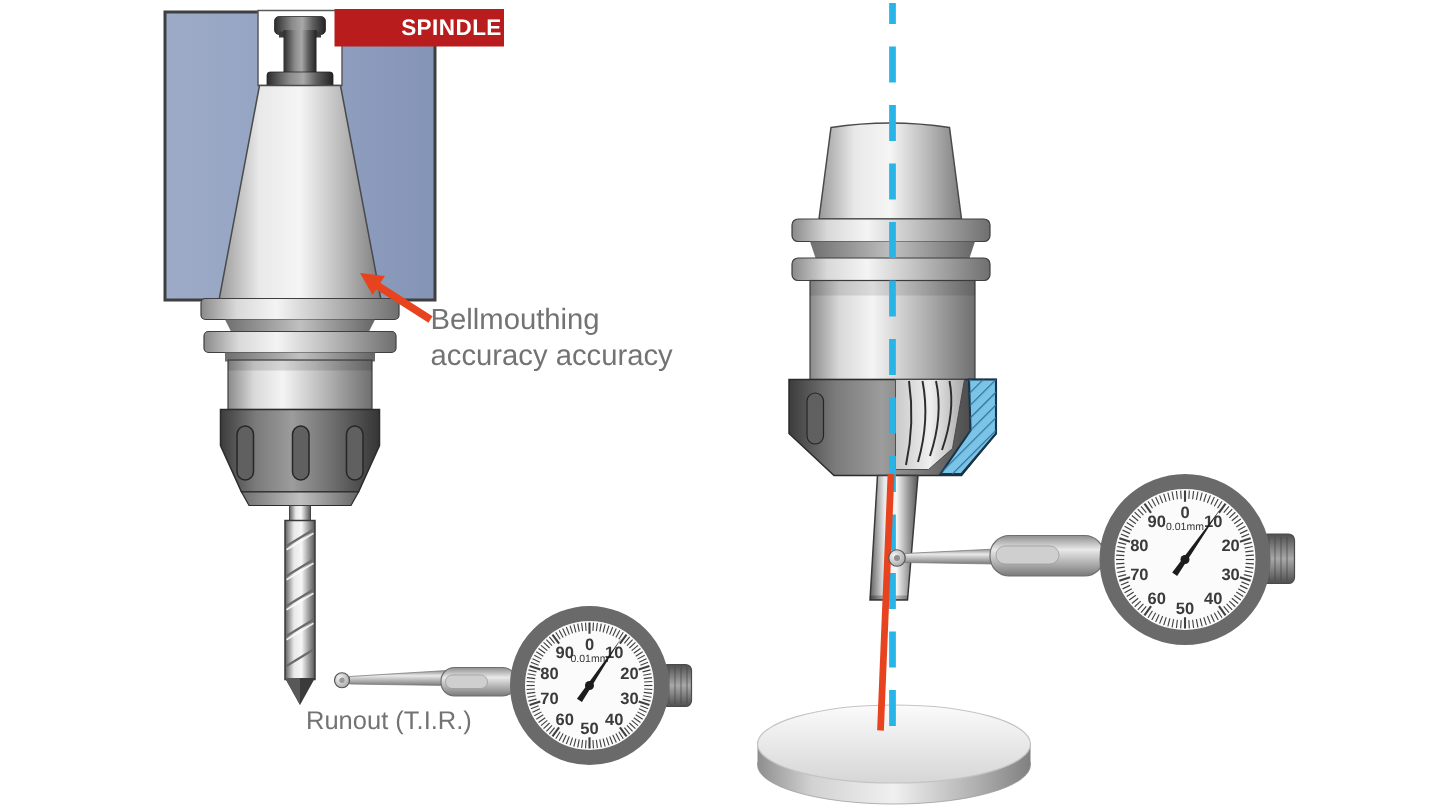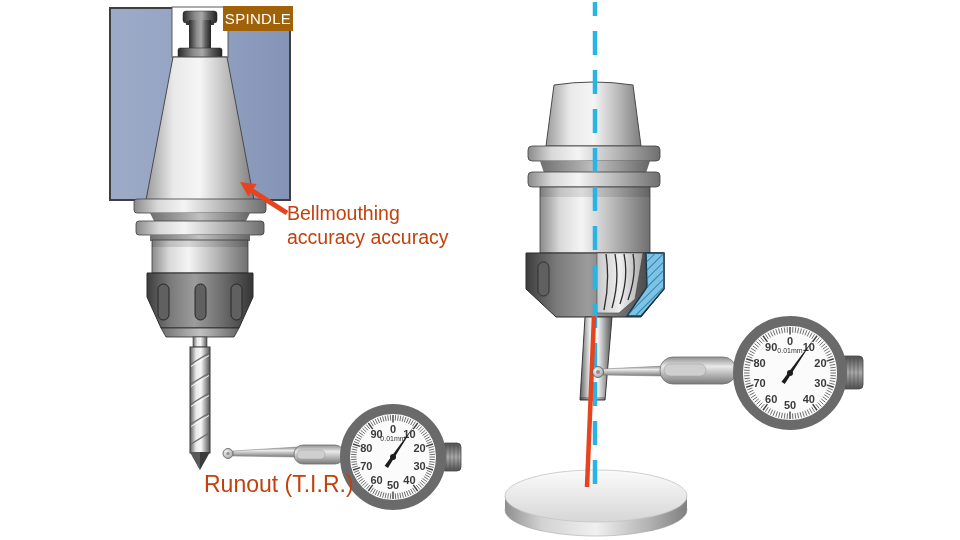--- a/index.html
+++ b/index.html
@@ -1,24 +1,24 @@
 <!DOCTYPE html>
 <html><head>
 <meta charset="utf-8">
 <style>
   html,body{margin:0;padding:0;background:#fff;}
   #stage{position:relative;width:960px;height:540px;background:#fff;overflow:hidden;
          font-family:"Liberation Sans",sans-serif;}
   #gfx{position:absolute;left:0;top:0;}
-  .lbl{position:absolute;color:#c2410c;}
-  .spindle-tag{left:223px;top:6px;width:70px;height:25px;background:#a16207;color:#fff;
-    font-weight:normal;font-size:15px;display:flex;align-items:center;justify-content:center;
-    letter-spacing:.3px;}
+  .lbl{position:absolute;color:#737373;}
+  .spindle-tag{left:223px;top:6px;width:70px;height:25px;background:#b91c1c;color:#fff;
+    font-weight:bold;font-size:15px;display:flex;align-items:center;justify-content:center;
+    letter-spacing:.3px;padding-left:43px;}
   .callout{left:287px;top:201px;font-size:19.5px;line-height:24px;}
-  .runout{left:204px;top:471px;font-size:23px;}
+  .runout{left:204px;top:471px;font-size:17px;}
   .dial-num{font-family:"Liberation Sans",sans-serif;font-size:11px;font-weight:600;fill:#3a3a3a;}
   .dial-inc{font-family:"Liberation Sans",sans-serif;font-size:7px;fill:#333;}
 </style>
 </head>
 <body>
 
 <div id="stage">
 
 <svg id="gfx" width="960" height="540" viewBox="0 0 960 540">
   <defs>

